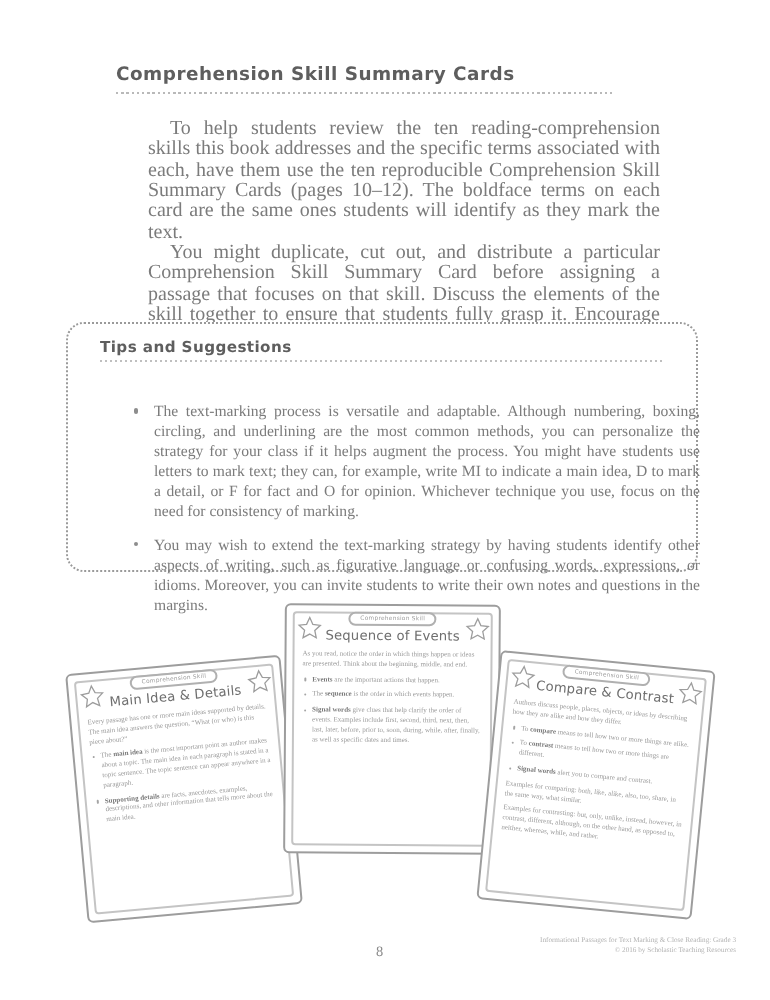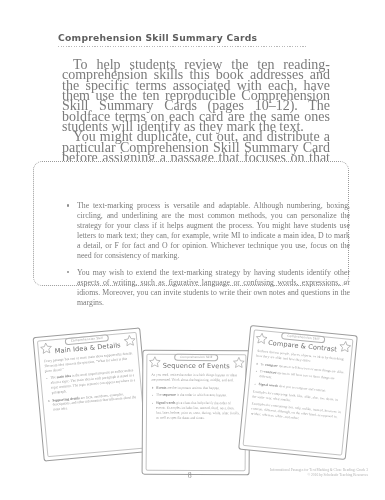--- a/index.html
+++ b/index.html
@@ -21,22 +21,22 @@
     color:#5e5e5e;white-space:nowrap;
   }
   .title-rule{
     margin-top:2.5px;height:1px;width:248px;
     background-image:repeating-linear-gradient(to right,#b9b9b9 0 1.2px,transparent 1.2px 2.6px);
   }
 
   
   .intro{position:absolute;left:58px;top:60px;width:272px;}
   .intro p{
-    margin:0 0 0 4px;
-    font-size:14px;line-height:10.35px;
+    margin:0 0 0 16px;
+    font-size:10px;line-height:10.35px;
     text-indent:11px;
     color:#7b7b7b;
     text-align:justify;
     font-family:"Liberation Serif", serif;
   }
 
   
   .tips-box{
     position:absolute;left:33px;top:161px;width:316px;height:125px;
     border:1.4px dotted #9a9a9a;border-radius:9px;
@@ -82,21 +82,20 @@
     border:.7px solid #c4c4c4;border-radius:2px;
     pointer-events:none;
   }
   .card-left{
     left:38px;top:32px;width:108px;height:125px;
     transform:rotate(-5.2deg);
   }
   .card-mid{
     left:142px;top:2px;width:108px;height:125px;
     transform:rotate(0.4deg);
-    margin-top:48px;
   }
   .card-right{
     left:244px;top:30px;width:108px;height:125px;
     transform:rotate(5.6deg);
   }
   .skill-tab{
     position:absolute;left:50%;top:2.5px;transform:translateX(-50%);
     border:.7px solid #b0b0b0;border-radius:5px;
     padding:.5px 5px;
     font-family:"DejaVu Sans", sans-serif;
@@ -156,20 +155,24 @@
     <div class="page-title">Comprehension Skill Summary Cards</div>
     <div class="title-rule"></div>
   </div>
 
   <div class="intro">
     <p>To help students review the ten reading-comprehension skills this book addresses and the specific terms associated with each, have them use the ten reproducible Comprehension Skill Summary Cards (pages 10–12). The boldface terms on each card are the same ones students will identify as they mark the text.</p>
     <p>You might duplicate, cut out, and distribute a particular Comprehension Skill Summary Card before assigning a passage that focuses on that skill. Discuss the elements of the skill together to ensure that students fully grasp it. Encourage students to save and collect the cards, which they can use as a set of reading aids to refer to whenever they read any type of informational text.</p>
   </div>
 
   <div class="tips-box">
+    <div class="tips-head">
+      <div class="tips-title">Tips and Suggestions</div>
+      <div class="tips-rule"></div>
+    </div>
     <ul class="tips-list">
       <li>
         <span class="dot"></span>
         <span>The text-marking process is versatile and adaptable. Although numbering, boxing, circling, and underlining are the most common methods, you can personalize the strategy for your class if it helps augment the process. You might have students use letters to mark text; they can, for example, write MI to indicate a main idea, D to mark a detail, or F for fact and O for opinion. Whichever technique you use, focus on the need for consistency of marking.</span>
       </li>
       <li>
         <span class="dot"></span>
         <span>You may wish to extend the text-marking strategy by having students identify other aspects of writing, such as figurative language or confusing words, expressions, or idioms. Moreover, you can invite students to write their own notes and questions in the margins.</span>
       </li>
     </ul>

